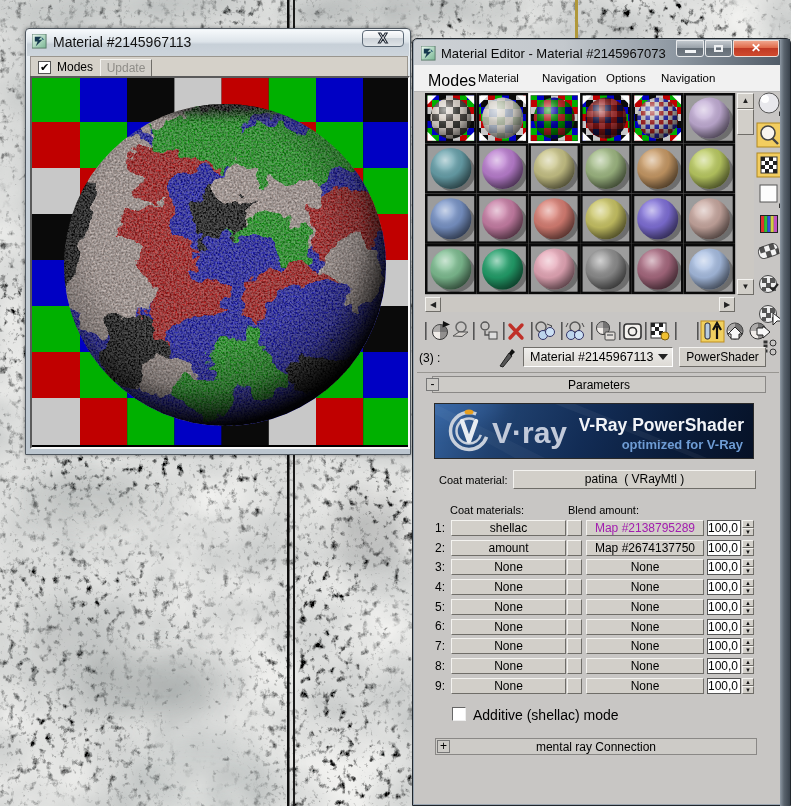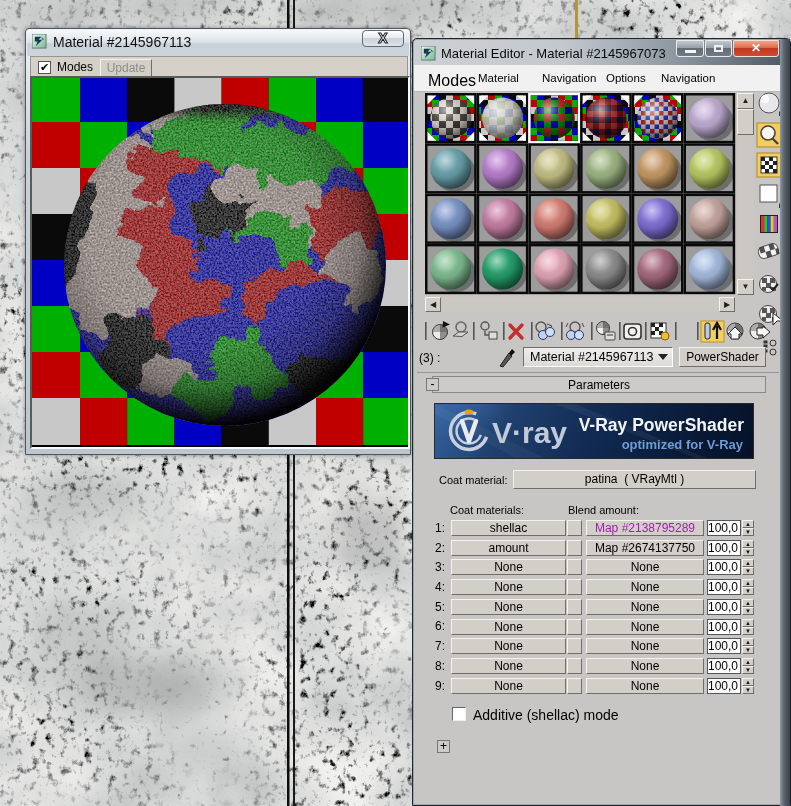--- a/index.html
+++ b/index.html
@@ -668,16 +668,18 @@
 <div class="abs" style="left:18px;top:640px;width:14px;text-align:right;font-size:12px;color:#000">9:</div>
 <div class="abs btn" style="left:38px;top:639px;width:115px;height:16px;font-size:12px;color:#000;text-align:center;line-height:14px">None</div>
 <div class="abs btn" style="left:154px;top:639px;width:15px;height:16px"></div>
 <div class="abs btn" style="left:173px;top:639px;width:118px;height:16px;font-size:12px;color:#000;text-align:center;line-height:14px">None</div>
 <div class="abs" style="left:294px;top:639px;width:34px;height:16px;background:#fdfdfd;border:1px solid #555;
 font-size:12px;color:#000;text-align:right;line-height:14px;padding-right:2px">100,0</div>
 <div class="abs btn" style="left:329px;top:639px;width:12px;height:8px;font-size:6px;line-height:6px;text-align:center;color:#111">▲</div>
 <div class="abs btn" style="left:329px;top:647px;width:12px;height:8px;font-size:6px;line-height:6px;text-align:center;color:#111">▼</div>
 <div class="abs" style="left:39px;top:668px;width:14px;height:14px;background:#fff;border-top:1.5px solid #666;border-left:1.5px solid #666;border-right:1.5px solid #eee;border-bottom:1.5px solid #eee"></div>
 <div class="abs" style="left:60px;top:668px;font-size:14px;color:#000">Additive (shellac) mode</div>
+<div class="abs" style="left:22px;top:699px;width:322px;height:17px;background:#cdcbc7;border:1px solid #8a8886;
+font-size:12px;color:#000;text-align:center;line-height:16px">mental ray Connection</div>
 <div class="abs" style="left:24px;top:701px;width:13px;height:13px;background:#cdcbc7;border:1px solid #777;
 font-size:12px;line-height:11px;text-align:center;color:#000">+</div>
 
 <div class="abs" style="right:0;top:0;width:10px;height:768px;background:linear-gradient(90deg,#8e99a4,#5a646e 40%,#39424c)"></div>
 </div>
 </body></html>

